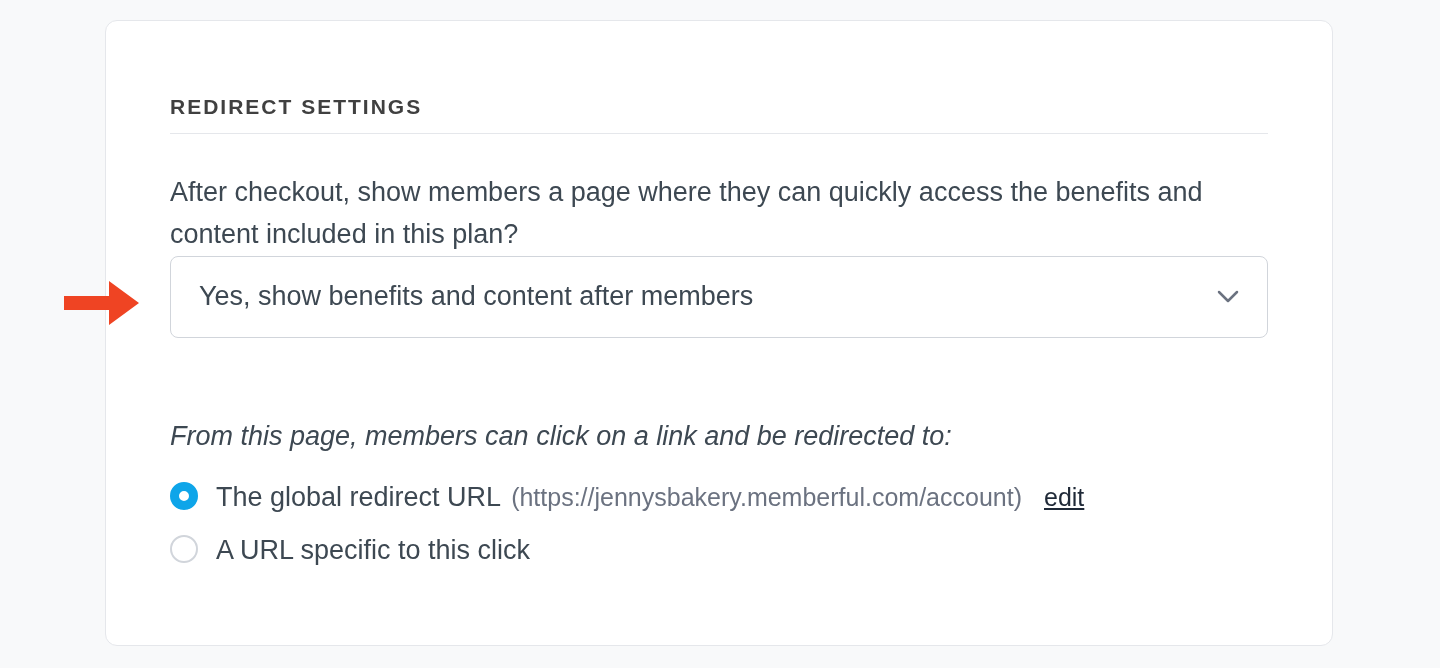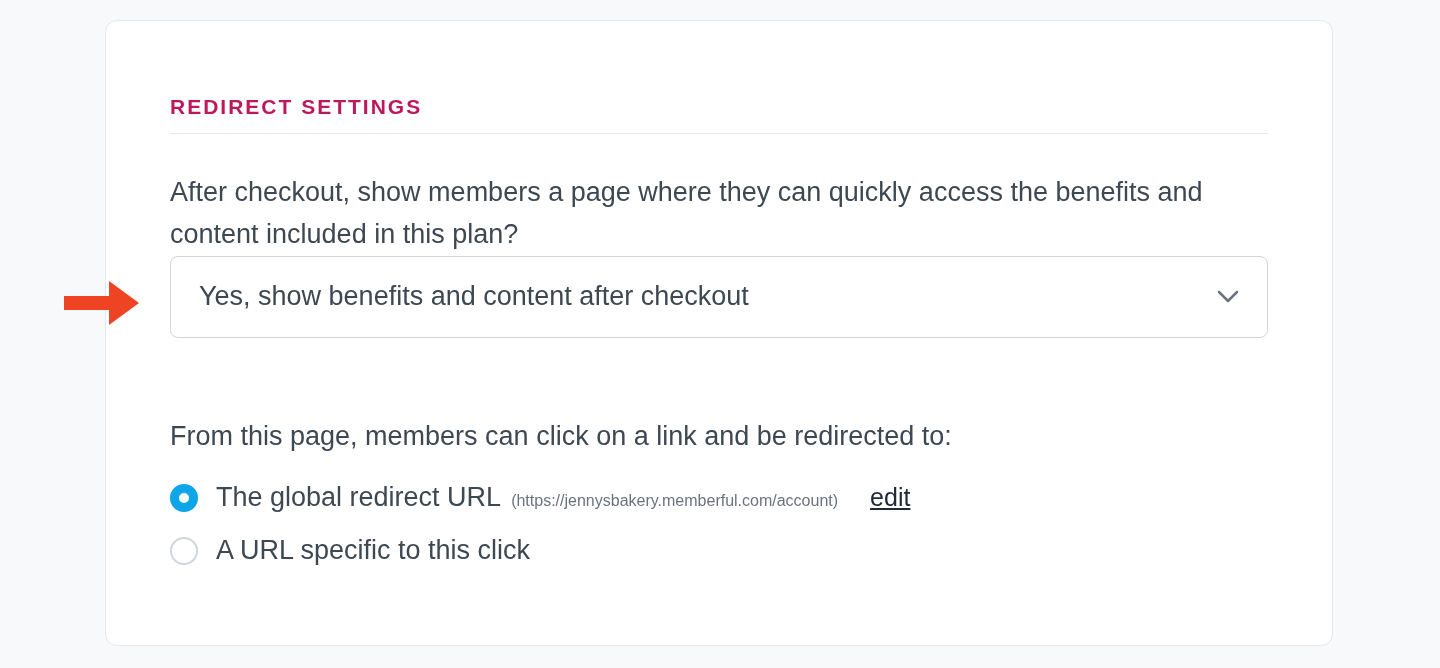--- a/index.html
+++ b/index.html
@@ -22,21 +22,21 @@
       height: 626px;
       background: #ffffff;
       border: 1px solid #e5e7eb;
       border-radius: 12px;
       padding: 74px 64px 40px 64px;
     }
     .section-title {
       font-size: 21px;
       font-weight: 600;
       letter-spacing: 2px;
-      color: #be185d;
+      color: #404040;
       text-transform: uppercase;
       padding-bottom: 14px;
       border-bottom: 1px solid #e5e7eb;
       margin-bottom: 38px;
     }
     .description {
       font-size: 27px;
       line-height: 1.55;
       color: #3d4852;
     }
@@ -72,29 +72,30 @@
     }
     .chevron-down svg {
       width: 22px;
       height: 14px;
     }
     .sub-description {
       font-size: 27px;
       line-height: 1.5;
       color: #3d4852;
       margin-bottom: 26px;
+      font-style: italic;
     }
     .radio-group {
       display: flex;
       flex-direction: column;
       gap: 22px;
     }
     .radio-row {
       display: flex;
-      align-items: center;
+      align-items: flex-start;
       gap: 18px;
     }
     .radio-circle {
       width: 28px;
       height: 28px;
       border-radius: 50%;
       flex-shrink: 0;
       display: flex;
       align-items: center;
       justify-content: center;
@@ -110,29 +111,29 @@
     }
     .radio-label {
       font-size: 27px;
       color: #3d4852;
       display: flex;
       align-items: baseline;
       gap: 10px;
       flex-wrap: wrap;
     }
     .url-hint {
-      font-size: 16px;
+      font-size: 25px;
       color: #6b7280;
     }
     .edit-link {
       font-size: 25px;
       color: #1f2937;
       text-decoration: underline;
       cursor: pointer;
-      margin-left: 22px;
+      margin-left: 12px;
     }
     .arrow-annotation {
       position: absolute;
       left: 61px;
       top: 276px;
       width: 82px;
       height: 54px;
       z-index: 10;
     }
   </style>
@@ -145,21 +146,21 @@
   </svg>
 </div>
 
 <div class="card">
   <h2 class="section-title">REDIRECT SETTINGS</h2>
 
   <p class="description">After checkout, show members a page where they can quickly access the benefits and content included in this plan?</p>
 
   <div class="select-wrapper">
     <div class="select-box">
-      <span>Yes, show benefits and content after checkout</span>
+      <span>Yes, show benefits and content after members</span>
       <span class="chevron-down">
         <svg viewBox="0 0 22 14" xmlns="http://www.w3.org/2000/svg">
           <path d="M 2 2 L 11 11 L 20 2" stroke="#6b7280" stroke-width="2.5" fill="none" stroke-linecap="round" stroke-linejoin="round"></path>
         </svg>
       </span>
     </div>
   </div>
 
   <p class="sub-description">From this page, members can click on a link and be redirected to:</p>
 

